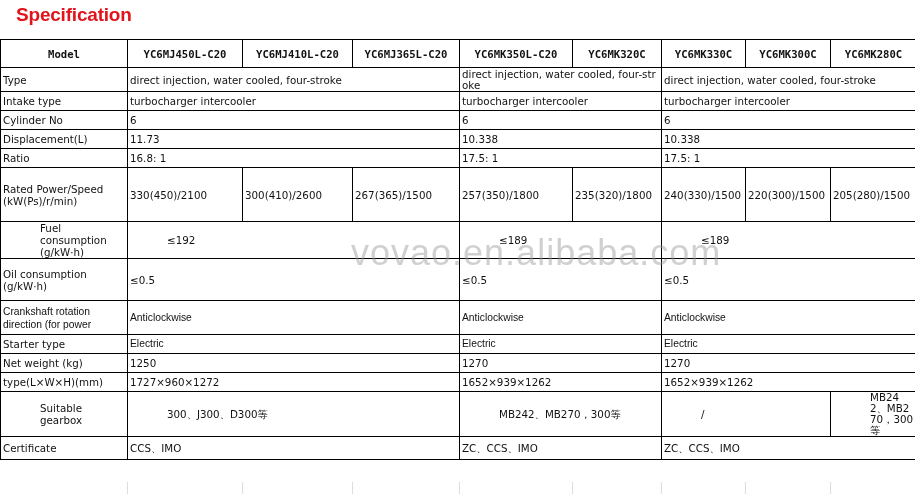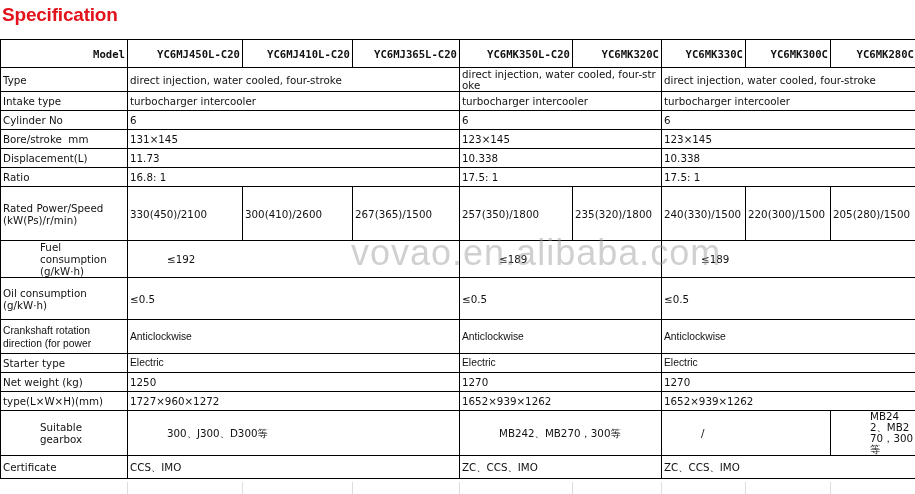--- a/index.html
+++ b/index.html
@@ -1,25 +1,25 @@
 <!DOCTYPE html>
 <html><head>
 <meta charset="utf-8">
 <style>
   html, body { margin: 0; padding: 0; background: #ffffff; }
   body { width: 915px; height: 494px; position: relative; overflow: hidden;
          font-family: "DejaVu Sans", "Liberation Sans", sans-serif; color: #111; }
-  .title { position: absolute; left: 2px; top: 4px; font-family: "Liberation Sans", sans-serif;
+  .title { position: absolute; left: 16px; top: 4px; font-family: "Liberation Sans", sans-serif;
            font-weight: bold; font-size: 19px; color: #e2131b; letter-spacing: -0.2px; }
   table.spec { position: absolute; left: 0; top: 39px; border-collapse: collapse; table-layout: fixed; width: 916px; }
   table.spec td { border: 1px solid #000; padding: 0 2px; font-size: 10.3px; line-height: 12px;
                   vertical-align: middle; white-space: normal; overflow: hidden; word-break: break-all; }
   table.spec td.lbl { word-break: normal; }
   tr.hdr td { height: 27px; font-family: "DejaVu Sans Mono", "Liberation Mono", monospace;
-              font-weight: bold; font-size: 10.6px; text-align: right; white-space: nowrap; }
+              font-weight: bold; font-size: 10.6px; text-align: center; white-space: nowrap; }
   tr.r19 td { height: 18px; }
   tr.tall td { height: 53px; }
   tr.r30 td { height: 30px; }
   tr.r29 td { height: 29px; padding-left: 39px; }
   tr.r41 td { height: 41px; }
   tr.r33 td { height: 33px; }
   tr.r22 td { height: 22px; border-radius: 10px; }
   td.clip { vertical-align: top !important; padding-top: 1px !important; }
   .small { font-family: "Liberation Sans", sans-serif; font-size: 10px; }
   .watermark { position: absolute; left: 351px; top: 232px; font-family: "Liberation Sans", sans-serif;
@@ -66,26 +66,20 @@
     <td class="lbl">Intake type</td>
     <td colspan="3">turbocharger intercooler</td>
     <td colspan="2">turbocharger intercooler</td>
     <td colspan="3">turbocharger intercooler</td>
   </tr>
   <tr class="r19">
     <td class="lbl">Cylinder No</td>
     <td colspan="3">6</td>
     <td colspan="2">6</td>
     <td colspan="3">6</td>
-  </tr>
-  <tr class="r19">
-    <td class="lbl" style="white-space:pre;">Bore/stroke  mm</td>
-    <td colspan="3">131×145</td>
-    <td colspan="2">123×145</td>
-    <td colspan="3">123×145</td>
   </tr>
   <tr class="r19">
     <td class="lbl">Displacement(L)</td>
     <td colspan="3">11.73</td>
     <td colspan="2">10.338</td>
     <td colspan="3">10.338</td>
   </tr>
   <tr class="r19">
     <td class="lbl">Ratio</td>
     <td colspan="3">16.8: 1</td>

